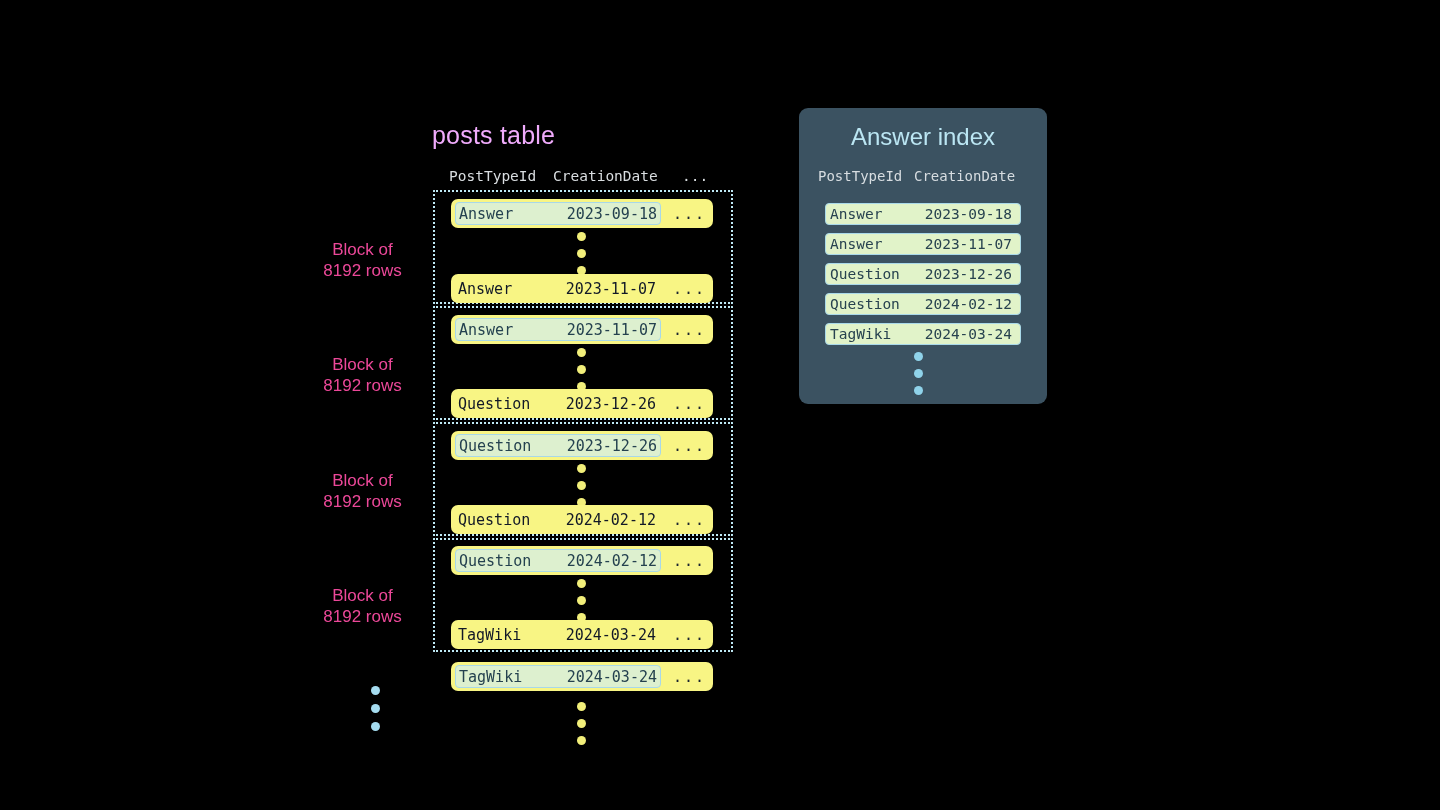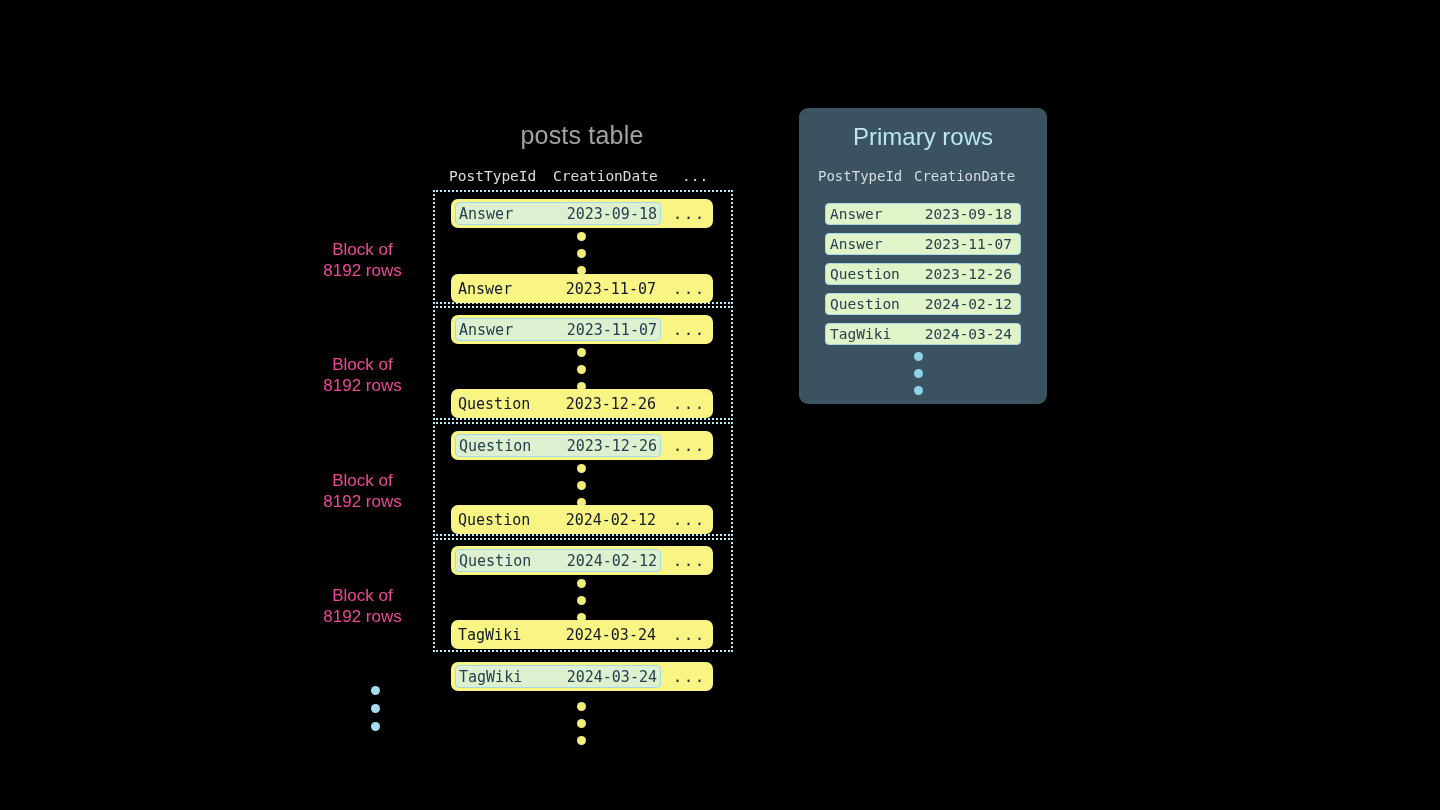--- a/index.html
+++ b/index.html
@@ -8,23 +8,23 @@
     background: #000000;
     overflow: hidden;
     font-family: "Liberation Sans", sans-serif;
   }
   #stage { position: relative; width: 1440px; height: 810px; }
 
   
   .posts-title {
     position: absolute;
     left: 432px; top: 121px; width: 300px;
-    text-align: center;
+    text-align: left;
     font-size: 25px;
-    color: #a3a3a3;
+    color: #f0abfc;
     letter-spacing: .2px;
   }
   .col-headers {
     position: absolute;
     left: 449px; top: 166px; width: 265px;
     height: 20px;
     font-family: "DejaVu Sans Mono", monospace;
     font-size: 14.5px;
     color: #d9dde0;
     display: flex;
@@ -297,21 +297,21 @@
       <i></i>
       <i></i>
     </div>
   <div class="bdots" style="left:371px; top:686px;">
       <i></i>
       <i></i>
       <i></i>
     </div>
 
   <div class="index-panel"></div>
-  <div class="index-title">Primary rows</div>
+  <div class="index-title">Answer index</div>
   <div class="index-headers">
     <span class="ch-type">PostTypeId</span>
     <span>CreationDate</span>
   </div>
 
   <div class="irow" style="top:203px;">
     <span class="i-type">Answer</span>
     <span class="i-date">2023-09-18</span>
   </div>
   <div class="irow" style="top:233px;">

